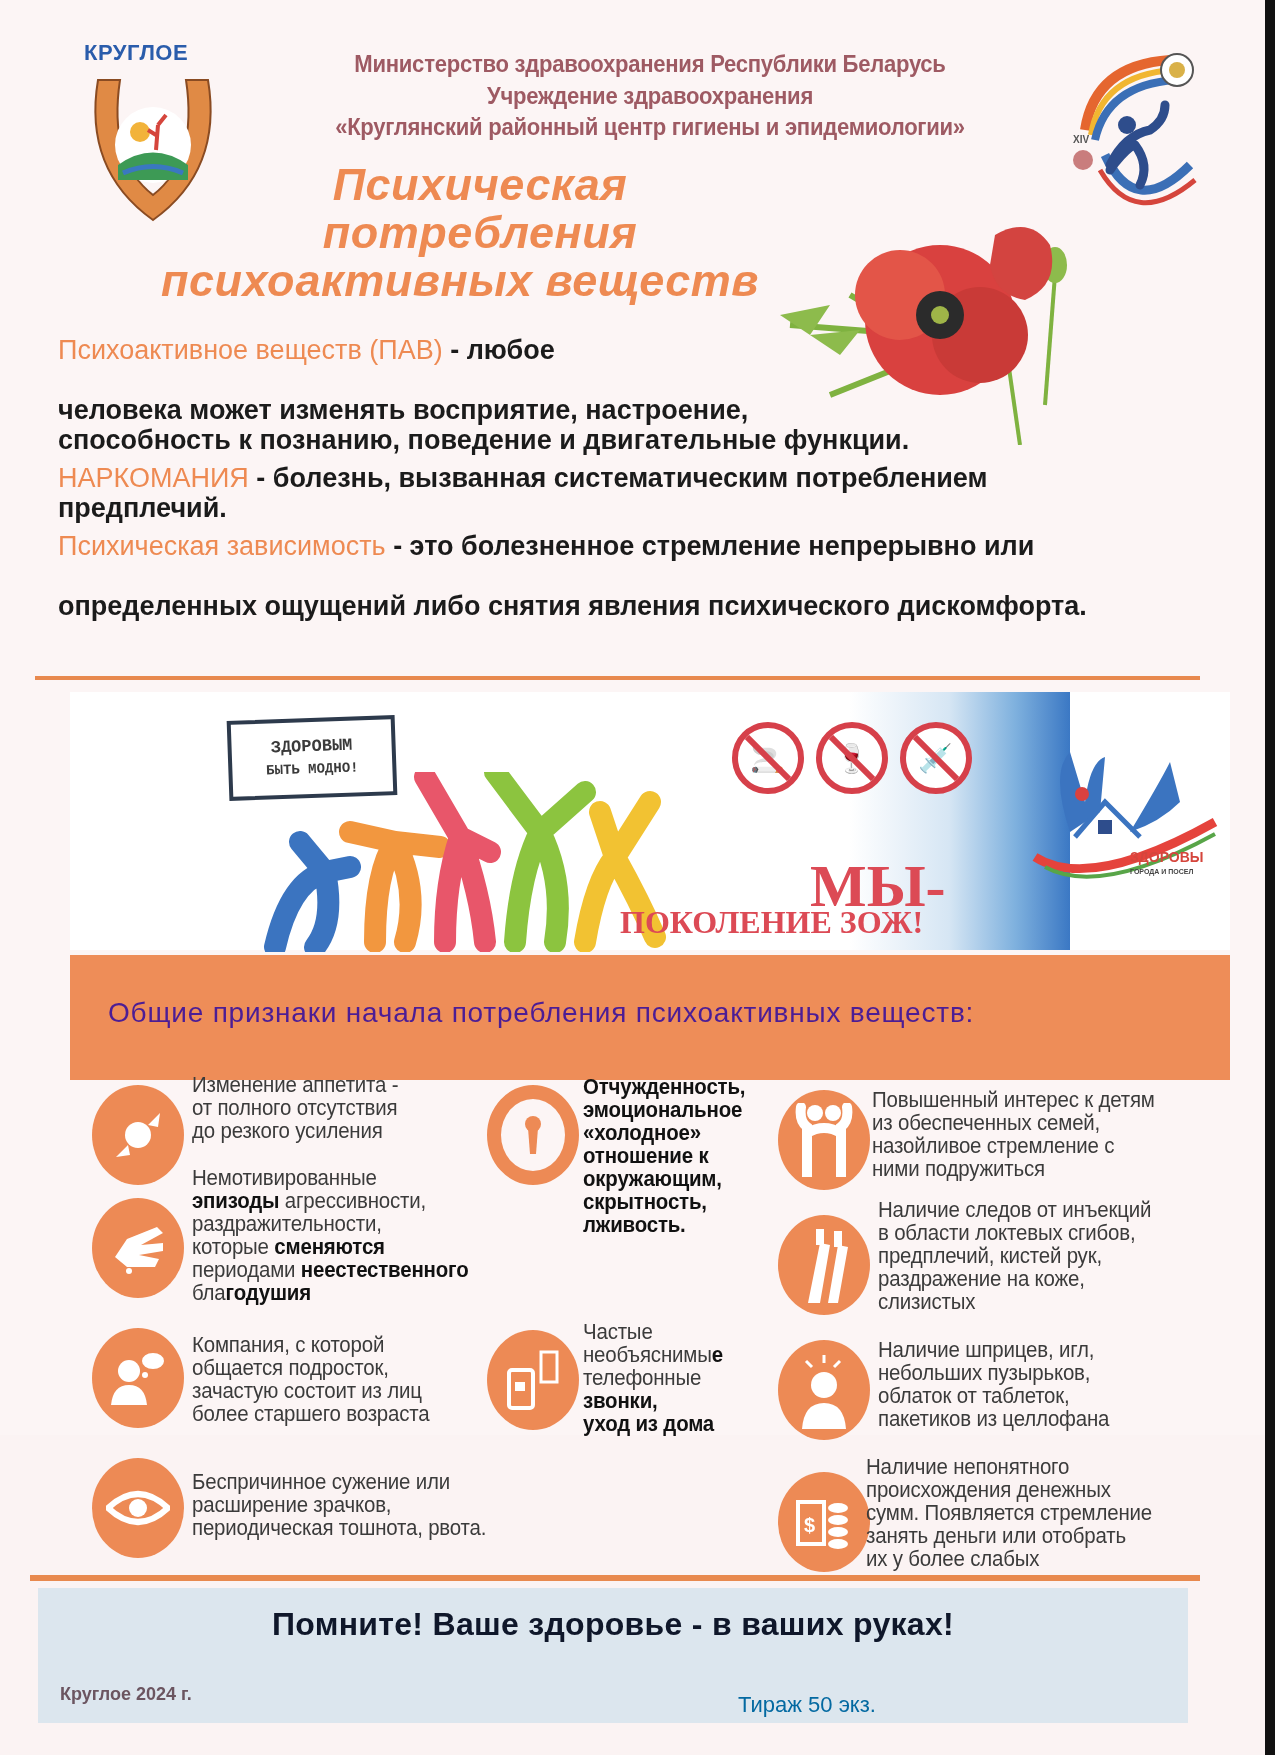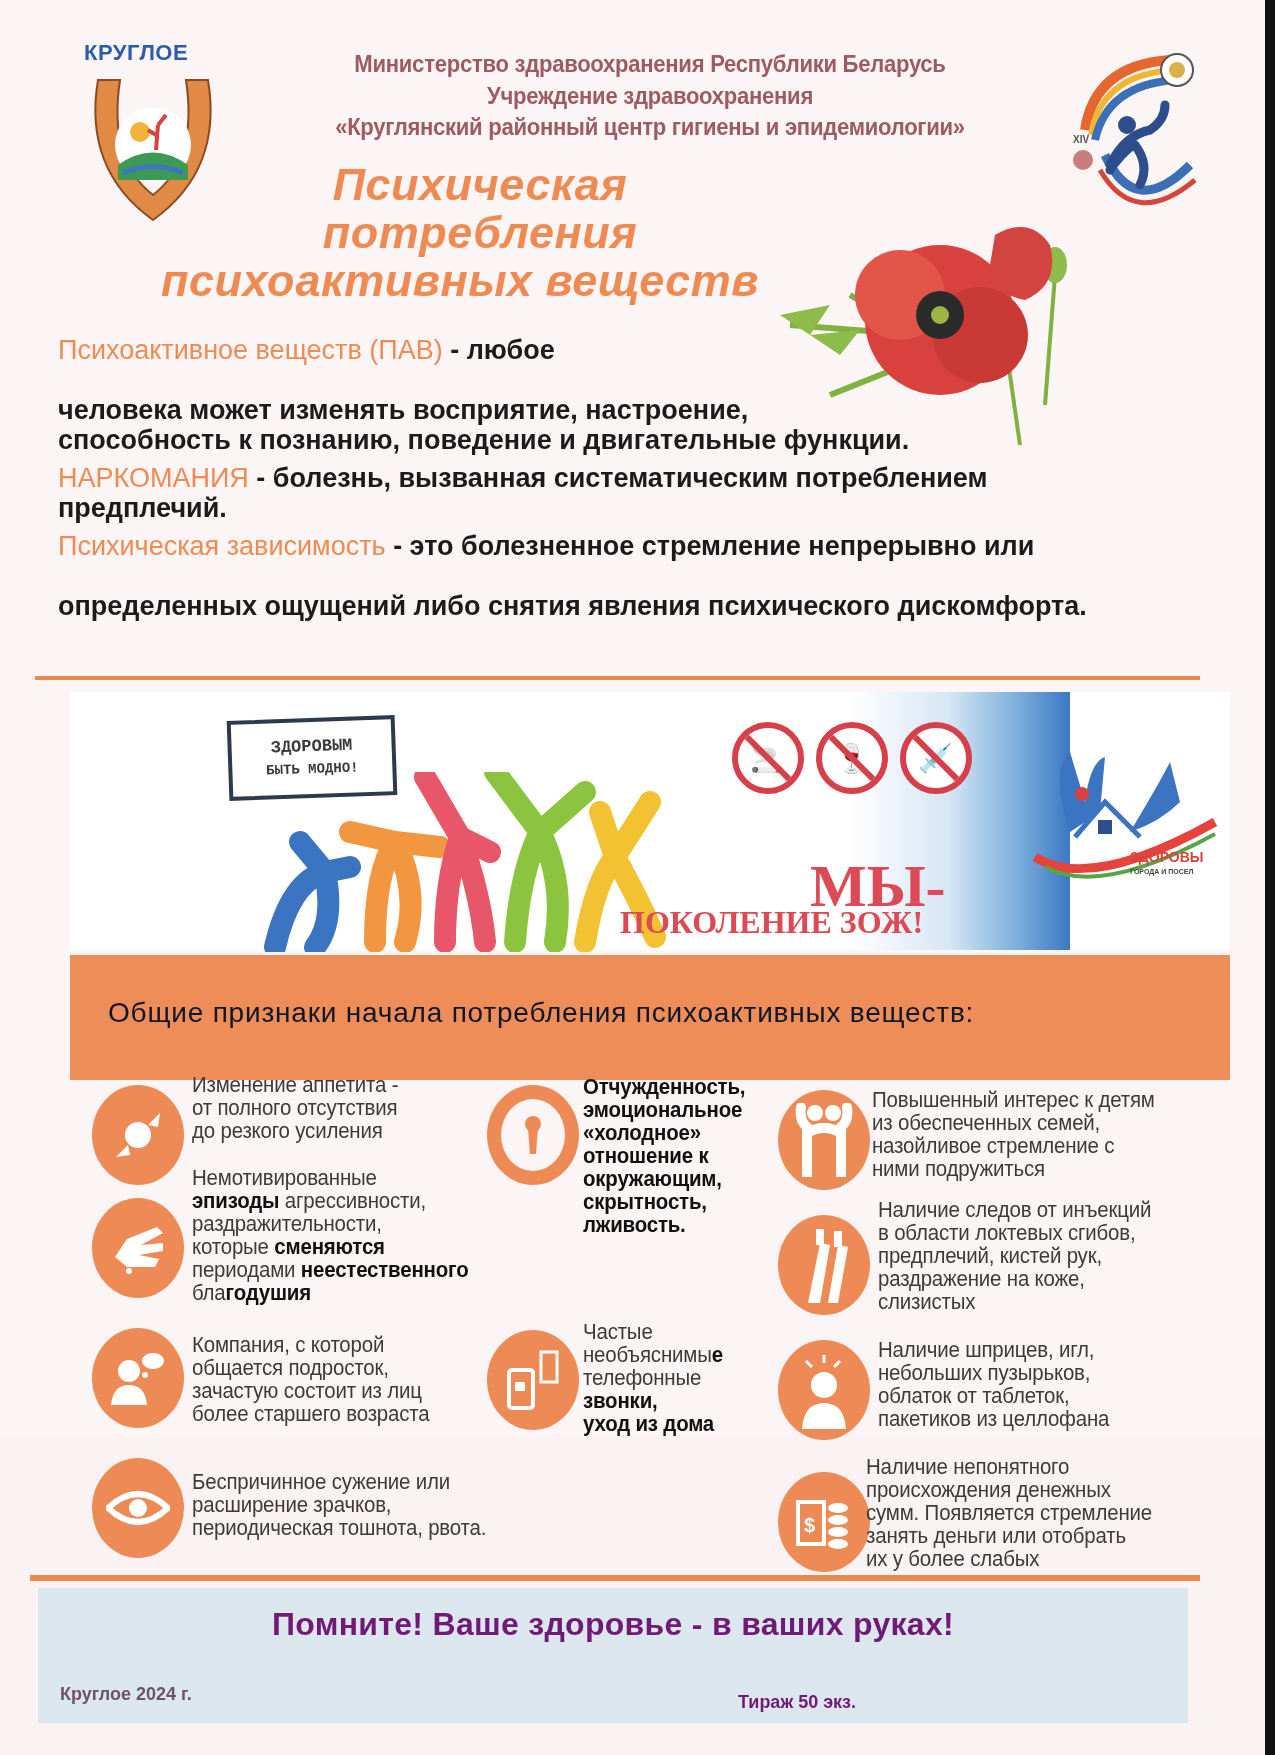--- a/index.html
+++ b/index.html
@@ -27,32 +27,32 @@
   
   .banner{position:absolute;left:70px;top:692px;width:1160px;height:258px;background:#fff}
   .stamp{position:absolute;left:158px;top:26px;width:168px;height:80px;border:4px solid #2d3a4c;background:#fff;font-family:"Liberation Mono",monospace;font-weight:bold;color:#3a3a3a;text-align:center;font-size:17px;line-height:22px;padding-top:14px;transform:rotate(-2deg)}
   .nosign{position:absolute;width:72px;height:72px;border:6px solid #d6404a;border-radius:50%;background:#fff;display:flex;align-items:center;justify-content:center;font-size:28px;color:#333;overflow:hidden}
   .nosign::after{content:"";position:absolute;width:6px;height:80px;background:#d6404a;transform:rotate(-45deg)}
   .blue-strip{position:absolute;left:780px;top:0;width:220px;height:258px;background:linear-gradient(90deg,#fff 0%,#d6e6f4 45%,#7fb1de 75%,#3b78c4 100%)}
   .my{position:absolute;font-family:"Liberation Serif",serif;font-weight:bold;color:#dc4a55}
 
   
   .band{position:absolute;left:70px;top:955px;width:1160px;height:125px;background:#ee8d58}
-  .band-title{position:absolute;left:38px;top:42px;font-size:28px;color:#0f172a;letter-spacing:0.8px}
+  .band-title{position:absolute;left:38px;top:42px;font-size:28px;color:#4c1d95;letter-spacing:0.8px}
 
   
   .sign-icon{position:absolute;width:92px;height:100px;border-radius:50%;background:#ed8a55;display:flex;align-items:center;justify-content:center}
   .sign-text{position:absolute;font-size:22px;line-height:23px;color:#3b3b3b;letter-spacing:-0.2px;transform:scaleX(0.93);transform-origin:left top}
   .sign-text.bold{color:#111;font-weight:bold}
 
   
   .footer{position:absolute;left:38px;top:1588px;width:1150px;height:135px;background:#dce6ee}
-  .remember{position:absolute;left:0;width:100%;top:18px;text-align:center;font-size:32px;font-weight:bold;color:#701a75;letter-spacing:0.3px}
+  .remember{position:absolute;left:0;width:100%;top:18px;text-align:center;font-size:32px;font-weight:bold;color:#0f172a;letter-spacing:0.3px}
   .foot-left{position:absolute;left:22px;top:96px;font-size:18px;font-weight:bold;color:#6b5560}
-  .foot-right{position:absolute;left:700px;top:104px;font-size:18px;font-weight:bold;color:#701a75}
+  .foot-right{position:absolute;left:700px;top:104px;font-size:22px;font-weight:normal;color:#0369a1}
 </style>
 </head>
 <body>
 
 <div class="page">
 
   <div class="logo-left">
     <span class="word">КРУГЛОЕ</span>
     <svg width="150" height="195" viewBox="0 0 150 195" style="position:absolute;left:0;top:0">
       <path d="M20 40 Q5 130 75 180 Q145 130 130 40 L108 40 Q120 120 75 155 Q30 120 42 40 Z" fill="#e08a45" stroke="#8a4b22" stroke-width="2"></path>

